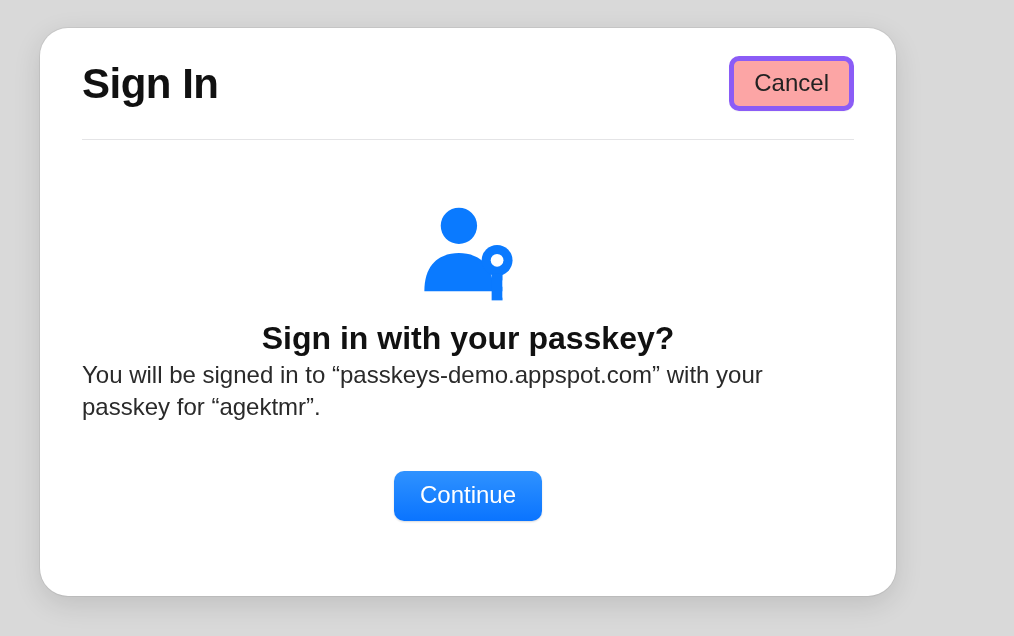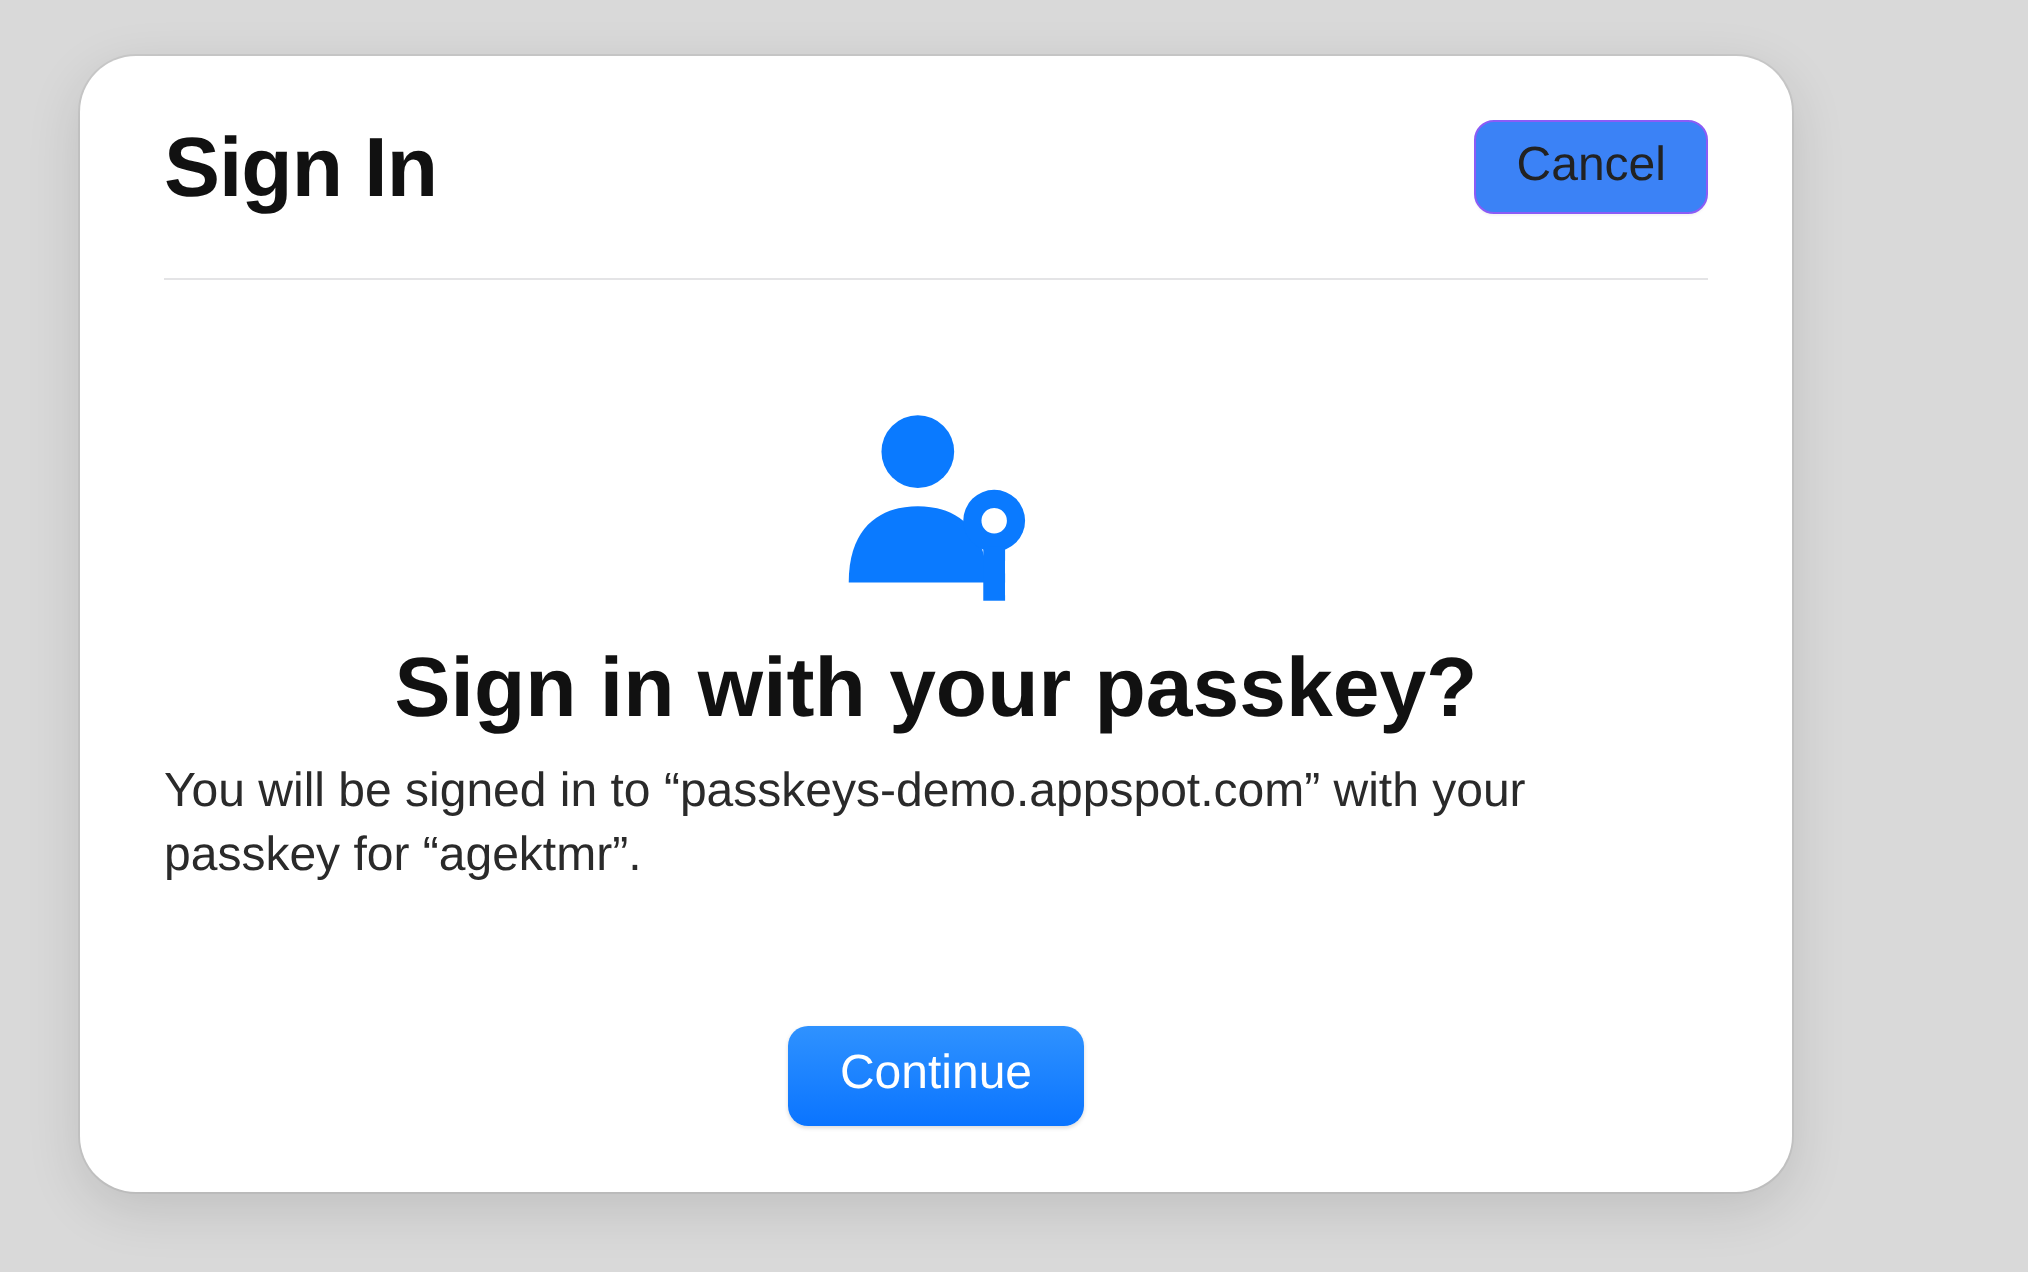--- a/index.html
+++ b/index.html
@@ -28,22 +28,22 @@
       height: 112px;
       border-bottom: 1px solid #e4e4e6;
     }
     .title {
       font-size: 42px;
       font-weight: 700;
       letter-spacing: -0.5px;
       color: #111;
     }
     .cancel-btn {
-      background: #3b82f6;
-      border: 1px solid #8b5cf6;
+      background: #fca5a5;
+      border: 5px solid #8b5cf6;
       border-radius: 10px;
       padding: 8px 20px 9px;
       font-size: 24px;
       color: #222;
       cursor: pointer;
       box-shadow: 0 1px 1px rgba(0,0,0,0.04);
     }
     .body {
       display: flex;
       flex-direction: column;
@@ -52,35 +52,35 @@
     }
     .icon-wrap {
       width: 110px;
       height: 104px;
       display: flex;
       align-items: center;
       justify-content: center;
       margin-bottom: 14px;
     }
     .prompt-title {
-      font-size: 42px;
+      font-size: 32px;
       font-weight: 700;
       color: #111;
       text-align: left;
-      margin-bottom: 12px;
+      margin-bottom: 2px;
     }
     .prompt-sub {
       font-size: 24px;
       line-height: 1.35;
       color: #2a2a2a;
       max-width: 780px;
       font-weight: 400;
     }
     .continue-btn {
-      margin-top: 68px;
+      margin-top: 47px;
       background: linear-gradient(180deg, #2f92ff 0%, #0a74ff 100%);
       border: none;
       border-radius: 10px;
       padding: 10px 26px 12px;
       font-size: 24px;
       font-weight: 500;
       color: #fff;
       cursor: pointer;
       box-shadow: 0 1px 2px rgba(0,0,0,0.15);
     }

